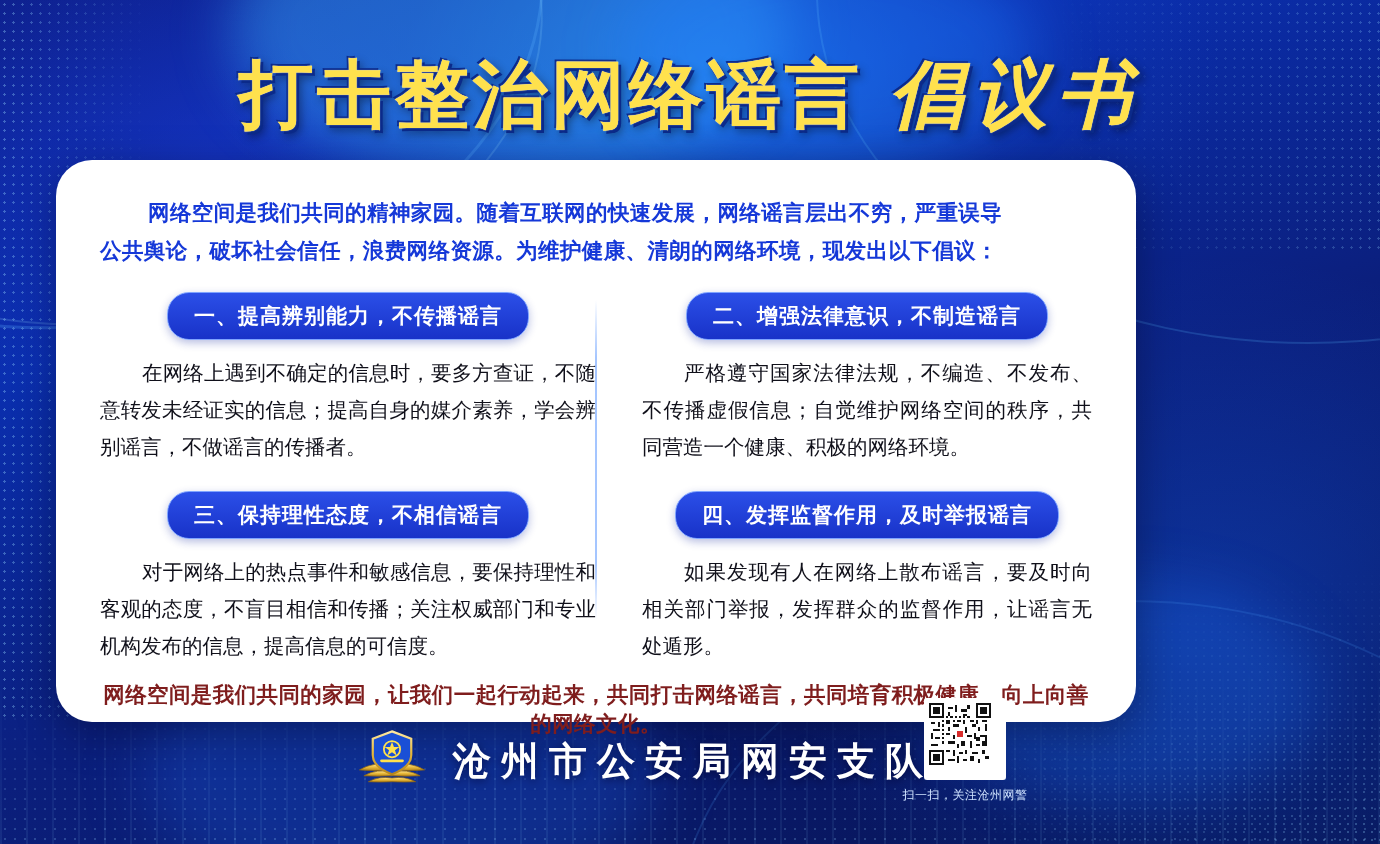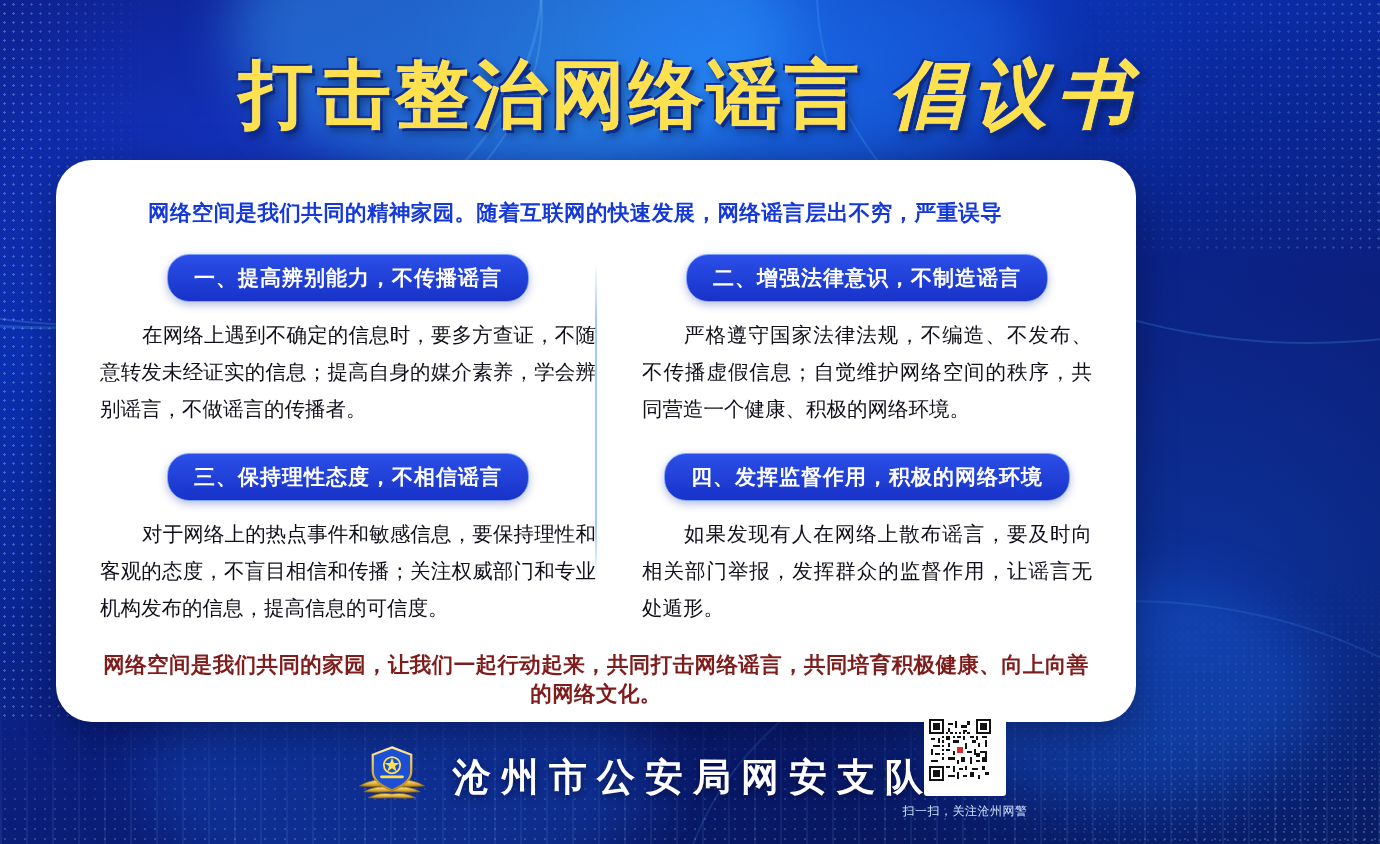--- a/index.html
+++ b/index.html
@@ -186,36 +186,36 @@
     border: 1.5px solid #7fa4ff;
   }
   .section-body {
     color: #10101a;
     font-size: 20.5px;
     line-height: 37px;
     text-indent: 42px;
     text-align: justify;
     margin-bottom: 26px;
   }
-  .section-block.last .section-body { margin-bottom: 8px; }
+  .section-block.last .section-body { margin-bottom: 0; }
 
   .closing {
     margin-top: 16px;
     text-align: center;
     color: #7f1d1d;
     font-weight: bold;
     font-size: 21.5px;
     letter-spacing: 0.4px;
   }
 
   
   .footer {
     position: absolute;
     left: 0;
-    bottom: 0;
+    bottom: 16px;
     width: 1152px;
     height: 122px;
   }
   .org-row {
     position: absolute;
     left: 355px;
     top: 18px;
     display: flex;
     align-items: center;
     gap: 24px;
@@ -280,20 +280,21 @@
   <div class="title-wrap">
     <div class="title">
       <span class="t-main">打击整治网络谣言</span><span class="t-sub">倡议书</span>
     </div>
   </div>
 
   <div class="card">
 
     <div class="intro">
       <span class="ln1">网络空间是我们共同的精神家园。随着互联网的快速发展，网络谣言层出不穷，严重误导</span>
+      <span class="ln2">公共舆论，破坏社会信任，浪费网络资源。为维护健康、清朗的网络环境，现发出以下倡议：</span>
     </div>
 
     <div class="columns">
       <div class="col-divider"></div>
 
       <div class="col left">
         <div class="section-block">
           <div class="section-head">一、提高辨别能力，不传播谣言</div>
           <div class="section-body">在网络上遇到不确定的信息时，要多方查证，不随意转发未经证实的信息；提高自身的媒介素养，学会辨别谣言，不做谣言的传播者。</div>
         </div>
@@ -302,21 +303,21 @@
           <div class="section-body">对于网络上的热点事件和敏感信息，要保持理性和客观的态度，不盲目相信和传播；关注权威部门和专业机构发布的信息，提高信息的可信度。</div>
         </div>
       </div>
 
       <div class="col right">
         <div class="section-block">
           <div class="section-head">二、增强法律意识，不制造谣言</div>
           <div class="section-body">严格遵守国家法律法规，不编造、不发布、不传播虚假信息；自觉维护网络空间的秩序，共同营造一个健康、积极的网络环境。</div>
         </div>
         <div class="section-block last">
-          <div class="section-head">四、发挥监督作用，积极的网络环境</div>
+          <div class="section-head">四、发挥监督作用，及时举报谣言</div>
           <div class="section-body">如果发现有人在网络上散布谣言，要及时向相关部门举报，发挥群众的监督作用，让谣言无处遁形。</div>
         </div>
       </div>
     </div>
 
     <div class="closing">网络空间是我们共同的家园，让我们一起行动起来，共同打击网络谣言，共同培育积极健康、向上向善的网络文化。</div>
   </div>
 
   <div class="footer">
 

